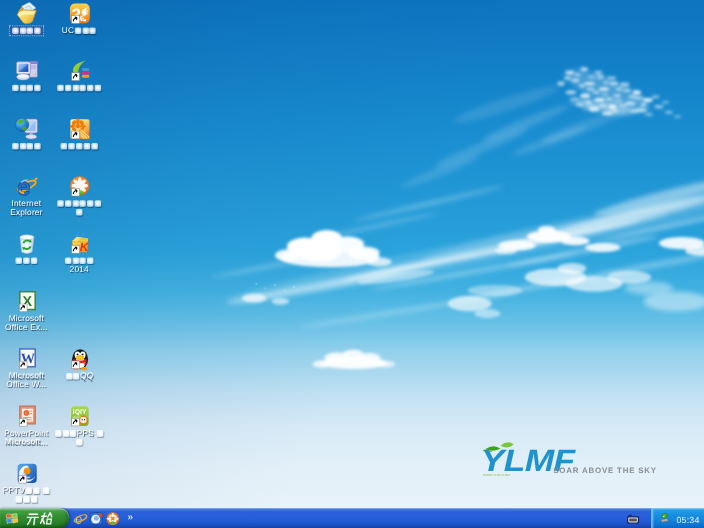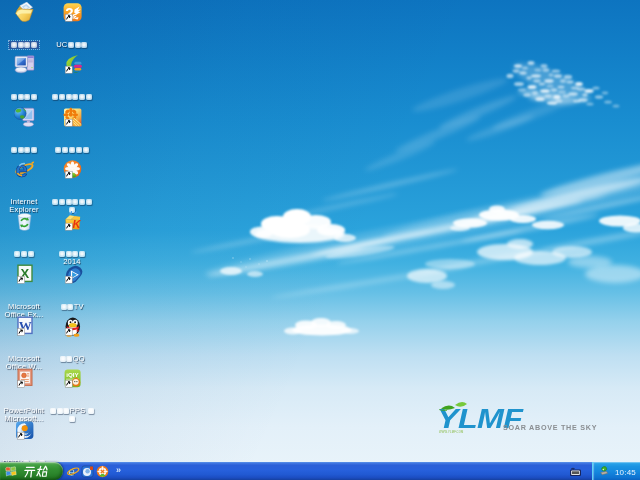--- a/index.html
+++ b/index.html
@@ -2,21 +2,21 @@
 <html><head><meta charset="utf-8"><style>
 html,body{margin:0;padding:0;width:640px;height:480px;overflow:hidden}
 #desk{position:relative;width:640px;height:480px;overflow:hidden;
 background:linear-gradient(180deg,#0d74c0 0%,#1280c8 12%,#198dd0 25%,#2399d6 38%,#2ba3dc 48%,#41b1e1 55%,#66c0e6 61%,#95d1ec 67%,#bedff2 74%,#d7eaf6 81%,#e3f0f9 89%,#eaf4fa 100%);
 font-family:"Liberation Sans",sans-serif}
 #shade{position:absolute;left:0;top:0;width:640px;height:480px;
 background:linear-gradient(115deg,rgba(8,60,120,.18) 0%,rgba(8,60,120,.05) 30%,rgba(255,255,255,0) 55%)}
 #clouds{position:absolute;left:0;top:0}
 .cell{position:absolute;width:52px;text-align:center}
 .cell svg.ic{display:block;margin:0 auto}
-.lbl{margin-top:18px;font-size:7.6px;line-height:8.4px;color:#fff;letter-spacing:.15px;white-space:nowrap;
+.lbl{margin-top:1px;font-size:7.6px;line-height:8.4px;color:#fff;letter-spacing:.15px;white-space:nowrap;
 text-shadow:.7px 1px .8px rgba(15,30,55,.8);filter:blur(.24px)}
 .c{display:inline-block;width:6px;height:6.4px;margin:0 .4px;vertical-align:-1px;border-radius:1.2px;
 background:radial-gradient(circle at 50% 45%,rgba(255,255,255,.93) 22%,rgba(255,255,255,.66) 68%,rgba(255,255,255,.28) 100%);
 box-shadow:.6px 1px .8px rgba(15,35,65,.45);filter:blur(.45px)}
 .sel{display:inline-block;background:#29599f;padding:0 2px;outline:1px dotted rgba(215,230,250,.55)}
 .sel .c{margin:0 .2px;box-shadow:none}
 #taskbar{position:absolute;left:0;top:462px;width:640px;height:18px;
 background:linear-gradient(180deg,#5a93e8 0%,#3f74e0 8%,#2a5fd8 18%,#2760dc 45%,#2159d2 70%,#1b4cc0 88%,#16409f 100%)}
 #start{position:absolute;left:0;top:0;width:63px;height:18px;border-top-right-radius:9px 10px;border-bottom-right-radius:9px 10px;
 background:linear-gradient(180deg,#74bd74 0%,#42a042 16%,#339033 38%,#2d872d 62%,#257c25 82%,#1a691a 100%);
@@ -443,33 +443,20 @@
 <text x="10.4" y="16.8" font-size="11" font-weight="bold" fill="#e83010" font-family="Liberation Sans" font-style="italic">K</text>
 <circle cx="8.2" cy="2.8" r="1.2" fill="#3a9ae8"></circle>
         <rect x="9.1" y="0" width=".9" height="3" fill="#3a9ae8"></rect>
 <circle cx="13.2" cy="2.2" r="1.1" fill="#3a9ae8"></circle>
         <rect x="14" y="0" width=".8" height="2.4" fill="#3a9ae8"></rect>
 <rect x="3.2" y="12.2" width="7" height="7" fill="#fff" stroke="#888" stroke-width=".5"></rect>
 <path d="M4.6,17.4 Q4.8,14.6 8,14 M8,14 l-2,-.4 M8,14 l-.5,2" stroke="#000" stroke-width="1" fill="none"></path>
 </svg>
 <div class="lbl"><span class="c"></span><span class="c"></span><span class="c"></span><span class="c"></span><br>2014</div>
 </div>
-<div class="cell" style="left:46px;top:264px">
-<svg class="ic" width="21" height="21">
-<g transform="translate(10.5,10.5) scale(1.18) translate(-10.5,-10.5)">
-<path d="M6,15.6 Q3.2,9.4 8,5.2 Q13,1 17.2,4.8 Q20.4,8 17.4,11.8 L13.6,16.2 Q9.6,19.8 6,15.6Z" fill="#1a4f9c"></path>
-<path d="M7.4,14.2 Q5.6,9.8 9.2,6.8 Q13,3.8 16,6.6 Q18.4,9 16.2,11.8 L13,15.4 Q10,18 7.4,14.2Z" fill="#2e7fd0"></path>
-<path d="M9.2,7.2 L15.8,10.8 L9.2,14.4 Z" fill="#fff"></path>
-<path d="M10.2,8.4 L14.4,10.8 L10.2,13.2 Z" fill="#2e9ae0"></path>
-</g>
-<rect x="3.2" y="12.2" width="7" height="7" fill="#fff" stroke="#888" stroke-width=".5"></rect>
-<path d="M4.6,17.4 Q4.8,14.6 8,14 M8,14 l-2,-.4 M8,14 l-.5,2" stroke="#000" stroke-width="1" fill="none"></path>
-</svg>
-<div class="lbl"><span class="c"></span><span class="c"></span>TV</div>
-</div>
 <div class="cell" style="left:46px;top:368px">
 <svg class="ic" width="21" height="21">
 <linearGradient id="gps" x1="0" y1="0" x2="0" y2="1">
 <stop offset="0" stop-color="#abd94c"></stop>
           <stop offset="1" stop-color="#74b81e"></stop>
         </linearGradient>
 <rect x="2.6" y="1.4" width="16" height="17.8" rx="3.2" fill="url(#gps)"></rect>
 <text x="4.2" y="8.8" font-size="6.2" font-weight="bold" fill="#fff" font-family="Liberation Sans">iQIY</text>
 <path d="M4,11.2 L17,11.2" stroke="#fff" stroke-width=".8" opacity=".7"></path>
 <circle cx="14" cy="14.2" r="4.2" fill="#e87818"></circle>
@@ -565,16 +552,16 @@
 <rect x="1" y="2.4" width="11" height="6.6" rx="1.3" fill="#17255e"></rect>
 <rect x="2.2" y="3.5" width="8.6" height="4.4" rx=".7" fill="#f2f2f2"></rect>
 <rect x="3" y="4.3" width="7" height="2.8" fill="#555"></rect>
 </svg>
 <div id="tray">
 <svg style="position:absolute;left:6px;top:4px" width="10" height="11">
 <path d="M1.6,6.5 l5.6,-1.2 l1.6,2 l-5.6,1.5 Z" fill="#b8b0a4" stroke="#6e6a60" stroke-width=".5"></path>
 <path d="M4.4,.8 q2.4,-.8 3.2,1.2 q.8,2 -1.6,2.8 q-2.4,.7 -3.2,-1.2 q-.7,-2 1.6,-2.8Z" fill="#3fae2a" stroke="#1e7a12" stroke-width=".5"></path>
 <path d="M3.2,3.6 l2,-1.2 l-.4,2 Z" fill="#d8f5c8"></path>
 </svg>
-<div id="clock">10:45</div>
+<div id="clock">05:34</div>
 </div>
 </div>
 </div>
 
 </body></html>

